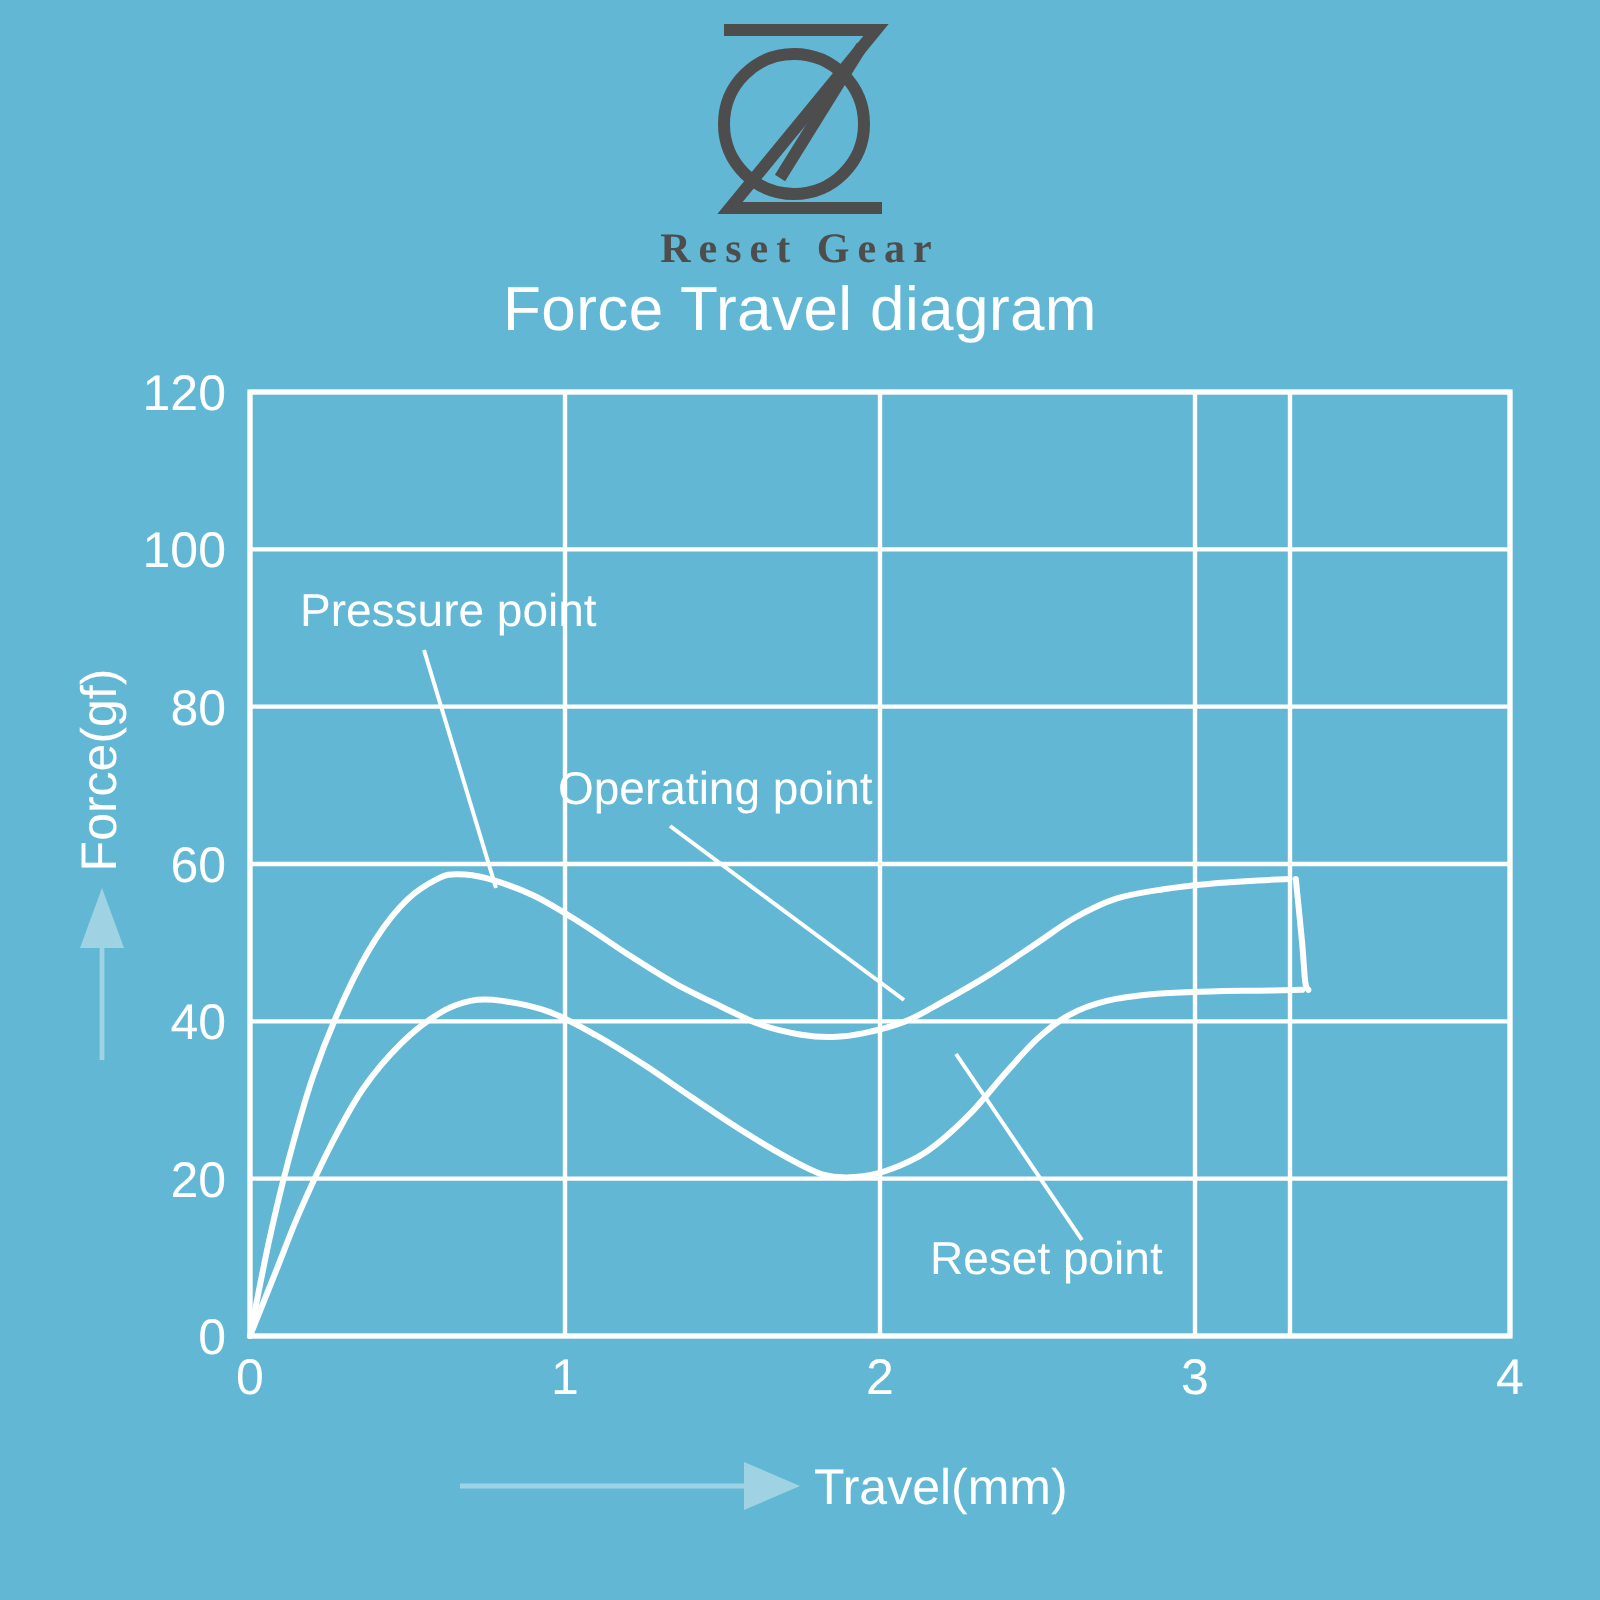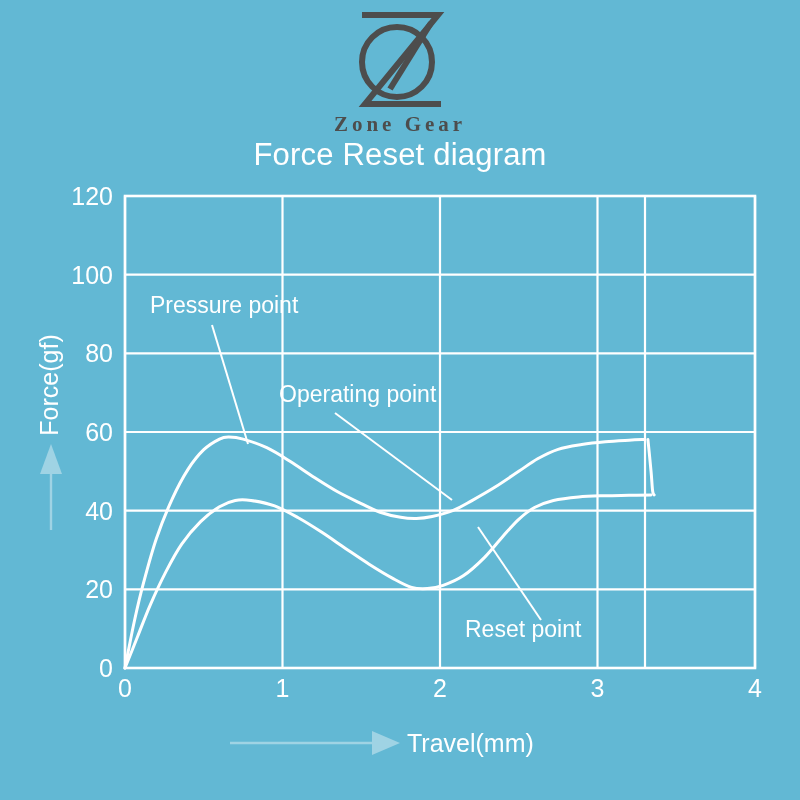--- a/index.html
+++ b/index.html
@@ -109,24 +109,24 @@
 <div id="stage">
 
   <div class="brand">
     <svg class="brand-mark" width="120" height="105" viewBox="0 0 120 105">
       <g stroke="#4d4d4d" fill="none" stroke-width="6">
         <circle cx="57" cy="56" r="35"></circle>
         <path d="M 22 9 L 98 9 L 25 98 L 101 98"></path>
         <line x1="91" y1="17" x2="50" y2="83"></line>
       </g>
     </svg>
-    <span class="brand-name">Zone Gear</span>
+    <span class="brand-name">Reset Gear</span>
   </div>
 
-  <div class="chart-title">Force Reset diagram</div>
+  <div class="chart-title">Force Travel diagram</div>
 
   <svg class="plot" width="800" height="800" viewBox="0 0 800 800">
 
     <g>
       <line class="gridline" x1="125" y1="196" x2="755" y2="196"></line>
       <line class="gridline" x1="125" y1="274.7" x2="755" y2="274.7"></line>
       <line class="gridline" x1="125" y1="353.3" x2="755" y2="353.3"></line>
       <line class="gridline" x1="125" y1="432" x2="755" y2="432"></line>
       <line class="gridline" x1="125" y1="510.7" x2="755" y2="510.7"></line>
       <line class="gridline" x1="125" y1="589.3" x2="755" y2="589.3"></line>

